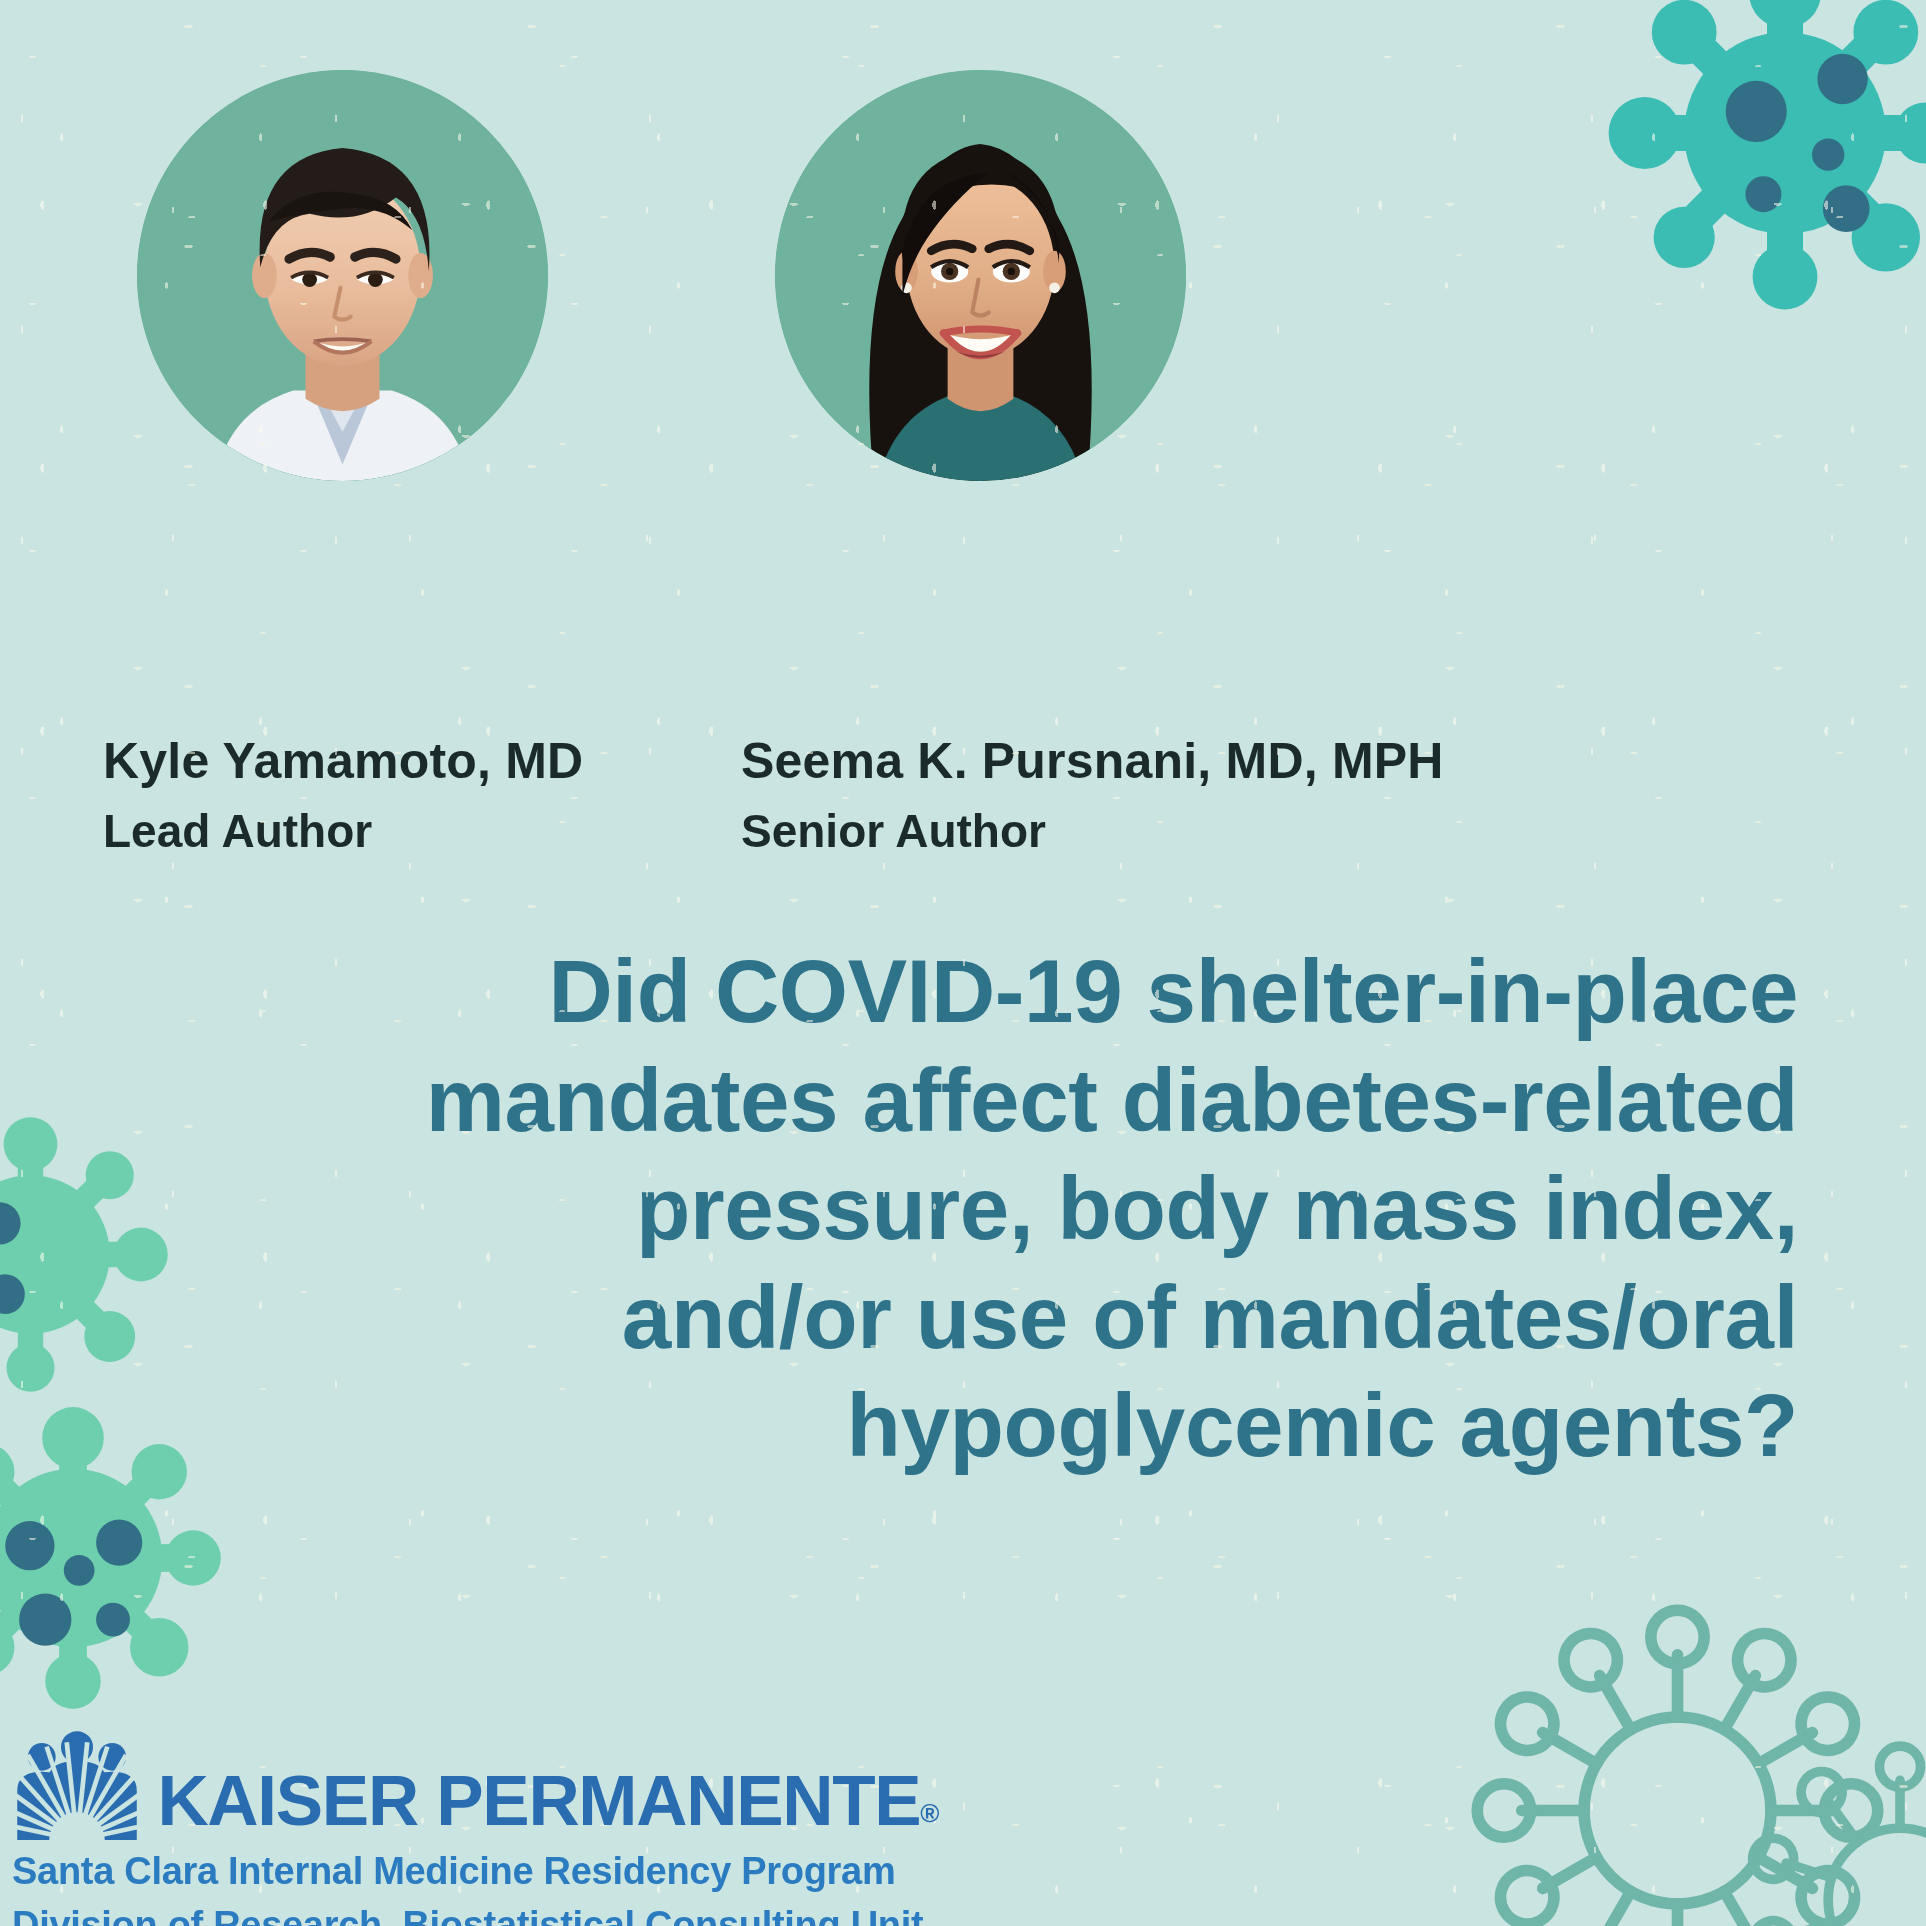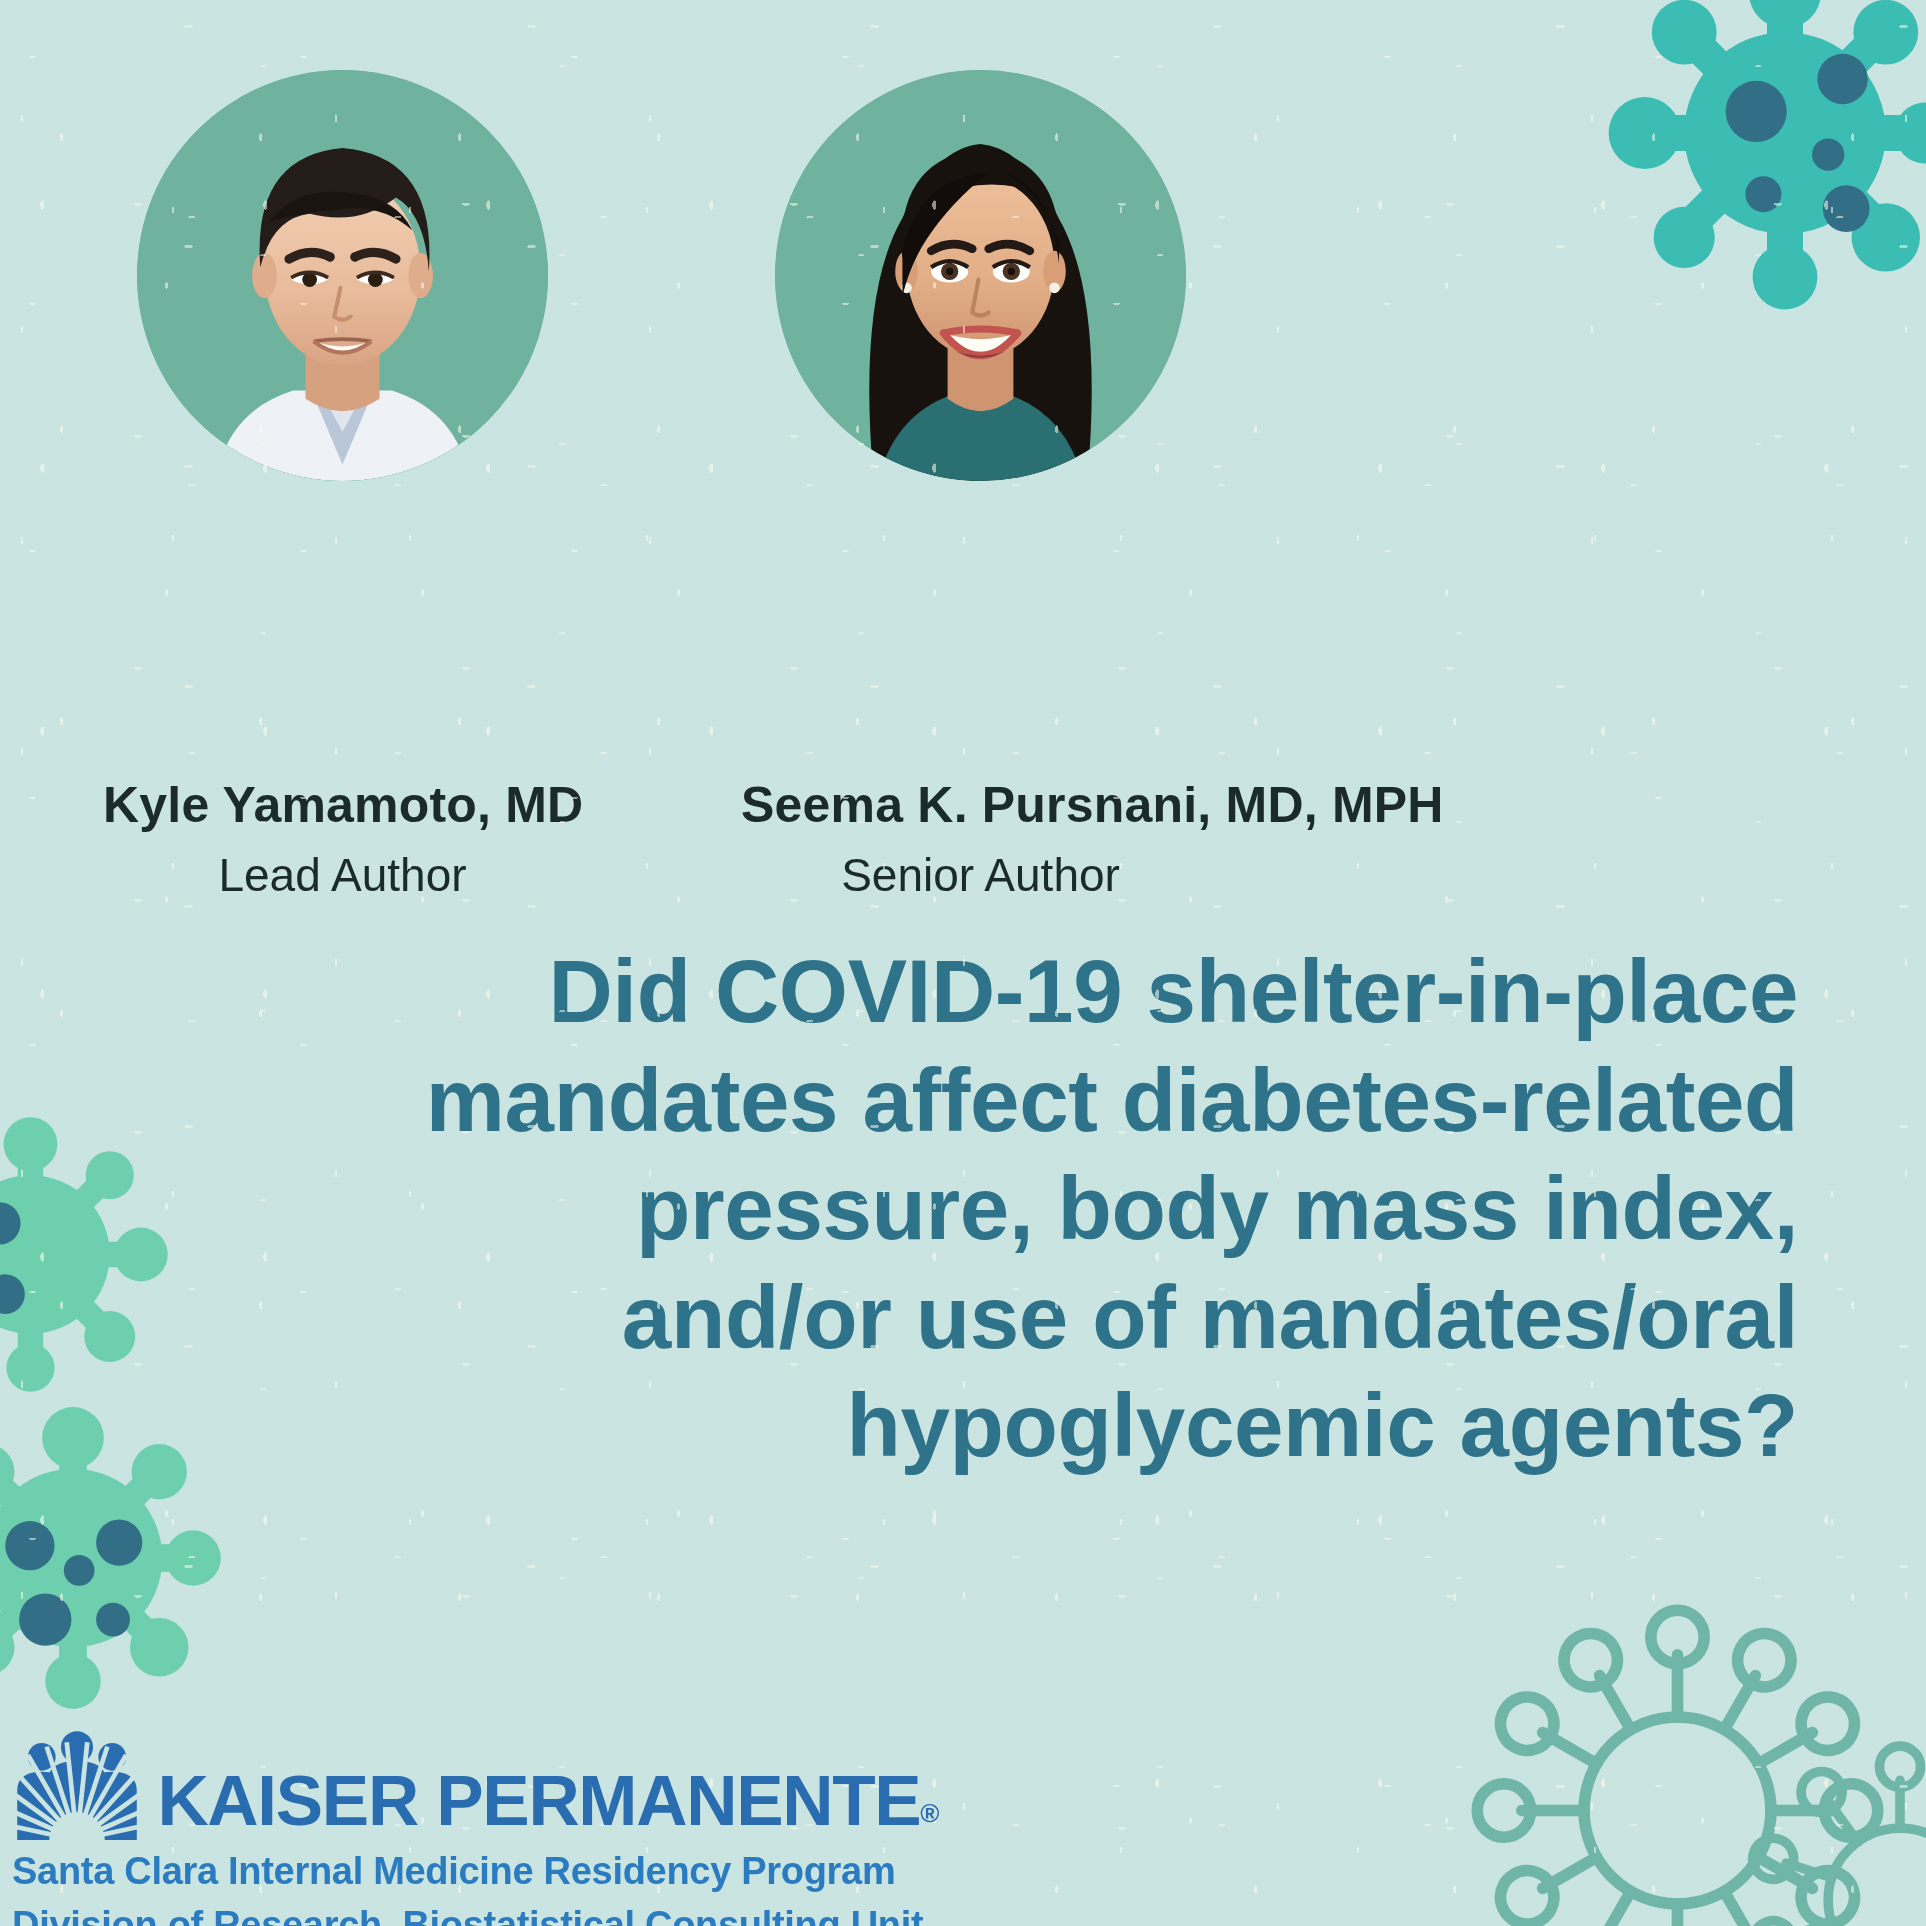--- a/index.html
+++ b/index.html
@@ -37,27 +37,27 @@
   
   .heads{position:absolute;top:0;left:0;width:1926px;height:856px;z-index:4;}
   .head{position:absolute;}
   .head .disc{
     position:absolute;inset:0;border-radius:50%;
     background:#6fb29d;overflow:hidden;
   }
   .head .photo{position:absolute;inset:0;}
   .head .photo svg{display:block;width:100%;height:100%;}
 
-  .caption{position:absolute;text-align:center;z-index:5;margin-top:44px;}
+  .caption{position:absolute;z-index:5;}
   .cap-name{
     font-size:50px;font-weight:bold;color:#1b2b2b;
     letter-spacing:0.2px;line-height:1.05;white-space:nowrap;
   }
   .cap-role{
-    font-size:46px;font-weight:normal;color:#1b2b2b;
+    font-size:46px;font-weight:bold;color:#1b2b2b;
     margin-top:19px;line-height:1.05;white-space:nowrap;
   }
 
   
   .headline{
     position:absolute;left:0;right:0;top:937px;z-index:5;
     text-align:right;color:#2e7389;
     font-size:89px;font-weight:bold;line-height:1.22;
     letter-spacing:-0.4px;padding:0 128px;box-sizing:border-box;
   }

